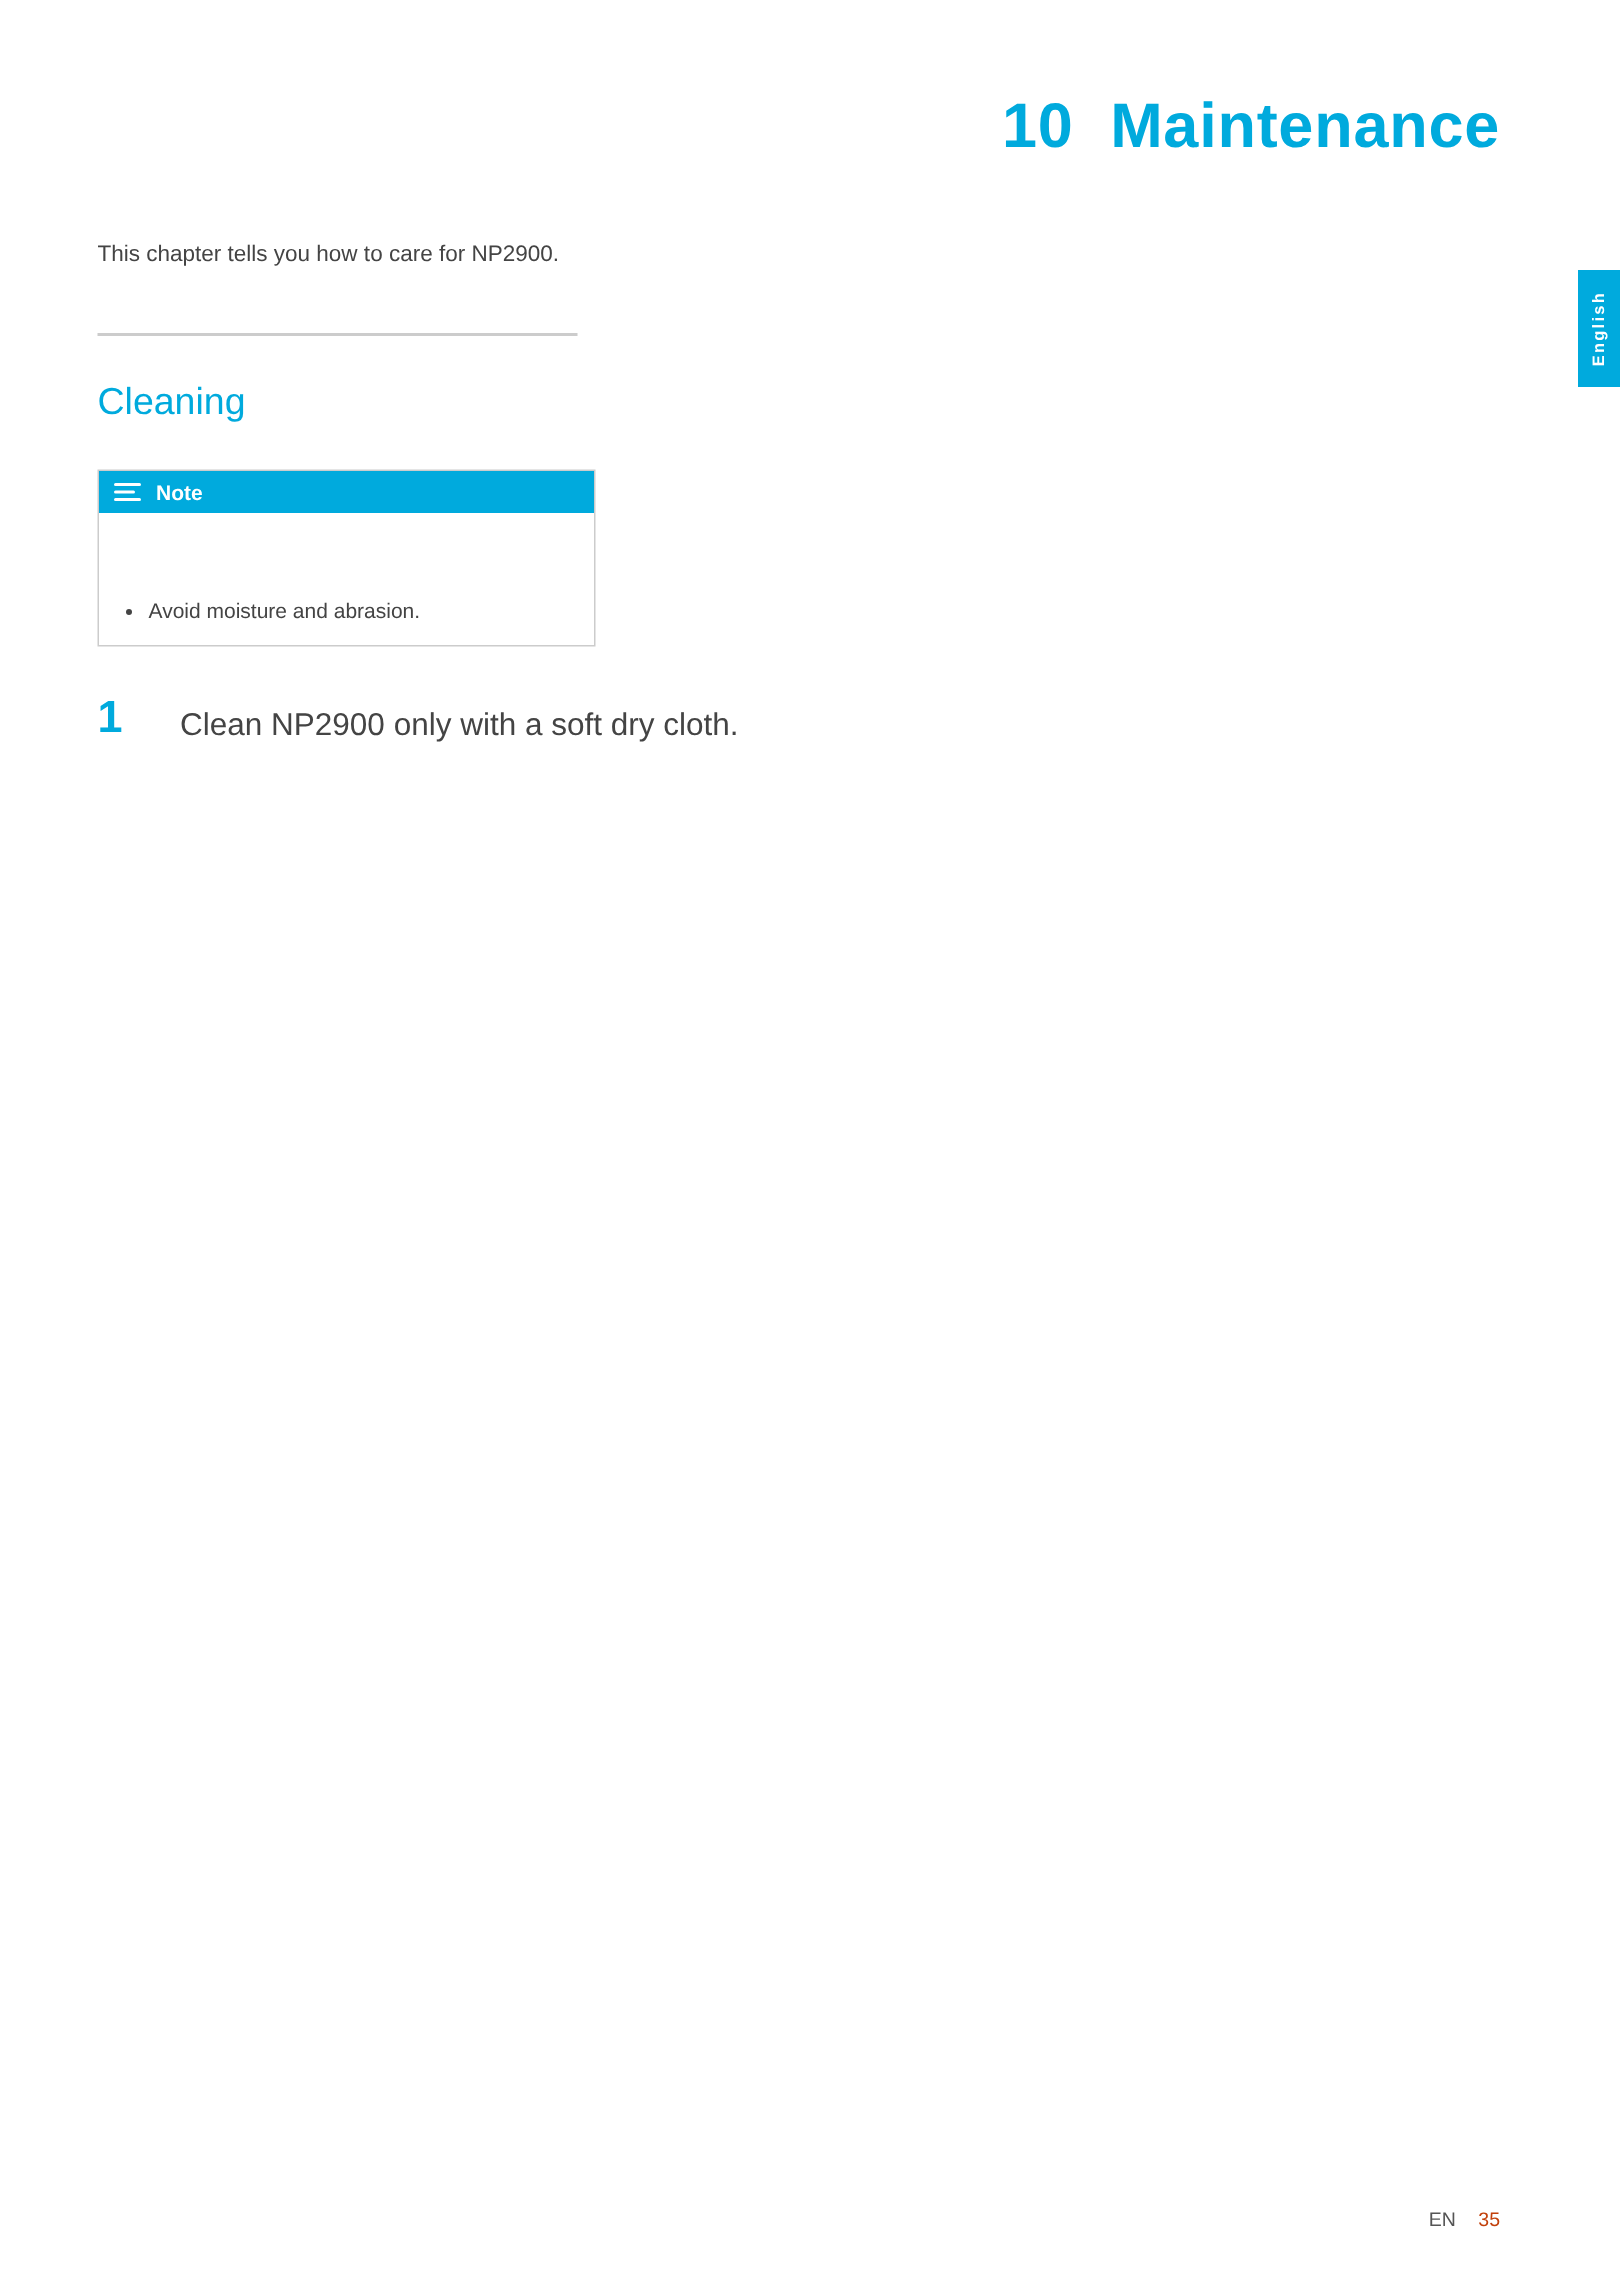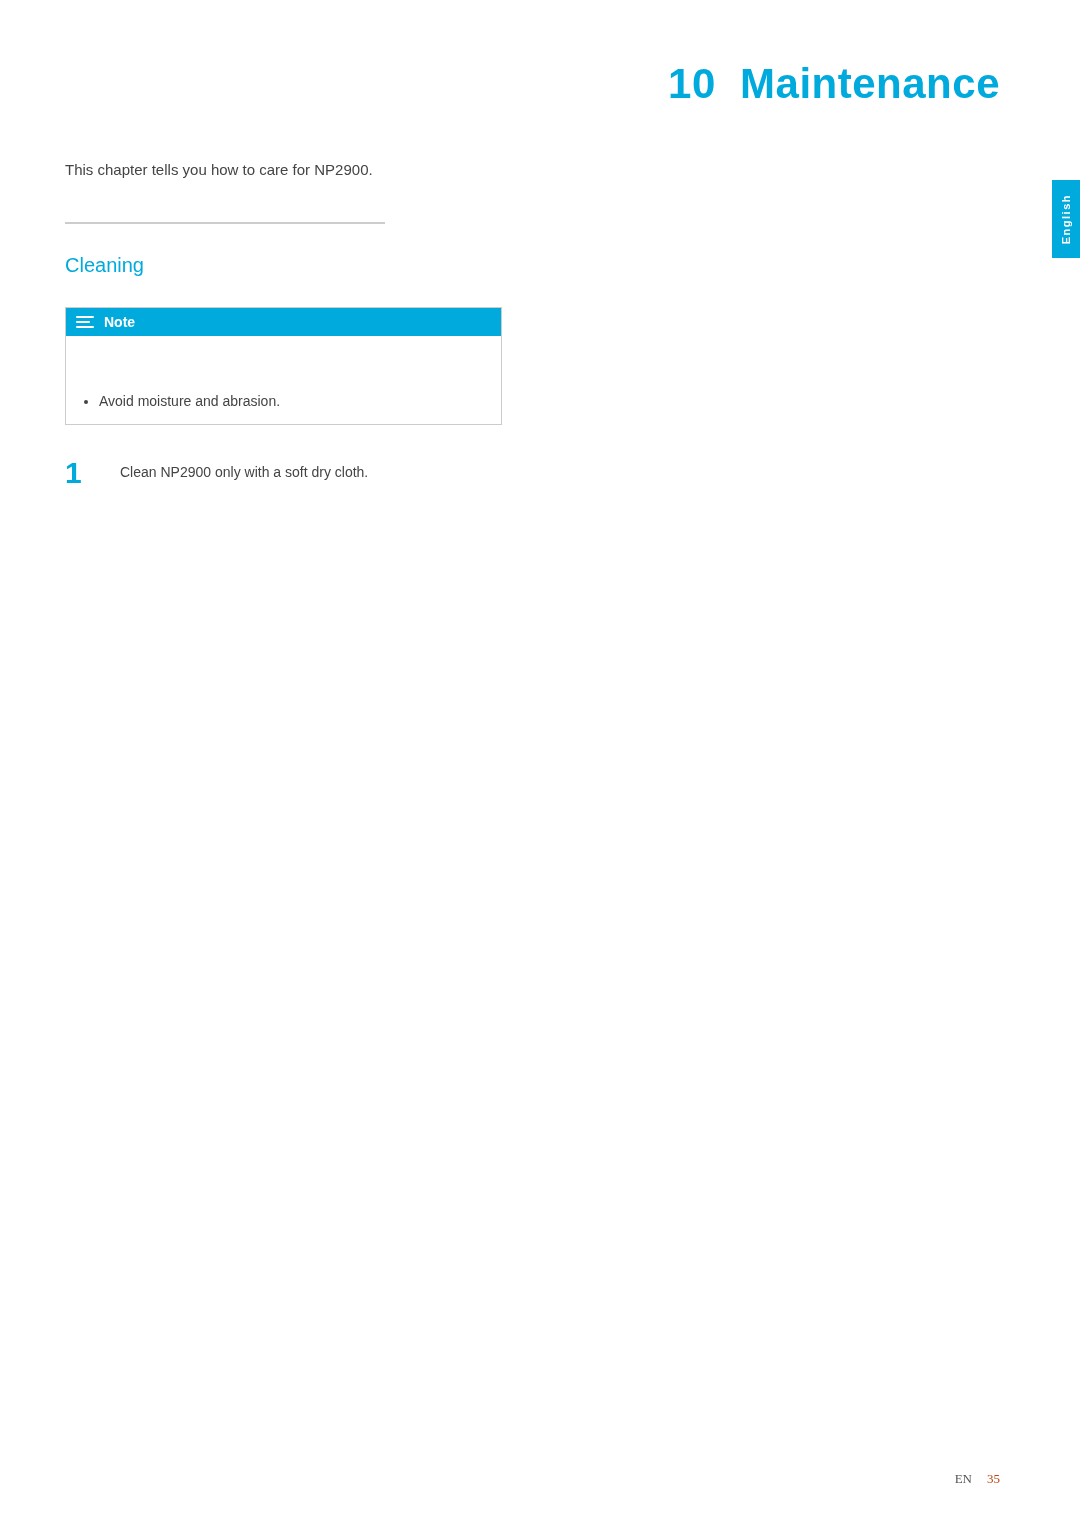--- a/index.html
+++ b/index.html
@@ -43,29 +43,29 @@
     }
 
     .section-divider {
       border: none;
       border-top: 2px solid #cccccc;
       width: 320px;
       margin-bottom: 30px;
     }
 
     .section-title {
-      font-size: 20px;
+      font-size: 25px;
       font-weight: normal;
       color: #00aadd;
       margin-bottom: 30px;
     }
 
     .note-box {
       border: 1px solid #cccccc;
-      width: 437px;
+      width: 332px;
       margin-bottom: 30px;
       overflow: hidden;
     }
 
     .note-header {
       background: #00aadd;
       display: flex;
       align-items: center;
       padding: 6px 10px;
       gap: 10px;
@@ -121,21 +121,21 @@
 
     .step-number {
       font-size: 30px;
       font-weight: bold;
       color: #00aadd;
       line-height: 1.2;
       min-width: 35px;
     }
 
     .step-text {
-      font-size: 14px;
+      font-size: 21px;
       color: #444444;
       line-height: 1.6;
       padding-top: 6px;
     }
 
     .side-tab {
       position: absolute;
       top: 180px;
       right: 0;
       width: 28px;
@@ -156,21 +156,20 @@
       letter-spacing: 1.5px;
     }
 
     .page-footer {
       position: absolute;
       bottom: 40px;
       right: 80px;
       display: flex;
       align-items: center;
       gap: 15px;
-      font-family: Liberation Serif, serif;
     }
 
     .footer-lang {
       font-size: 13px;
       color: #555555;
     }
 
     .footer-page {
       font-size: 13px;
       color: #c2410c;

